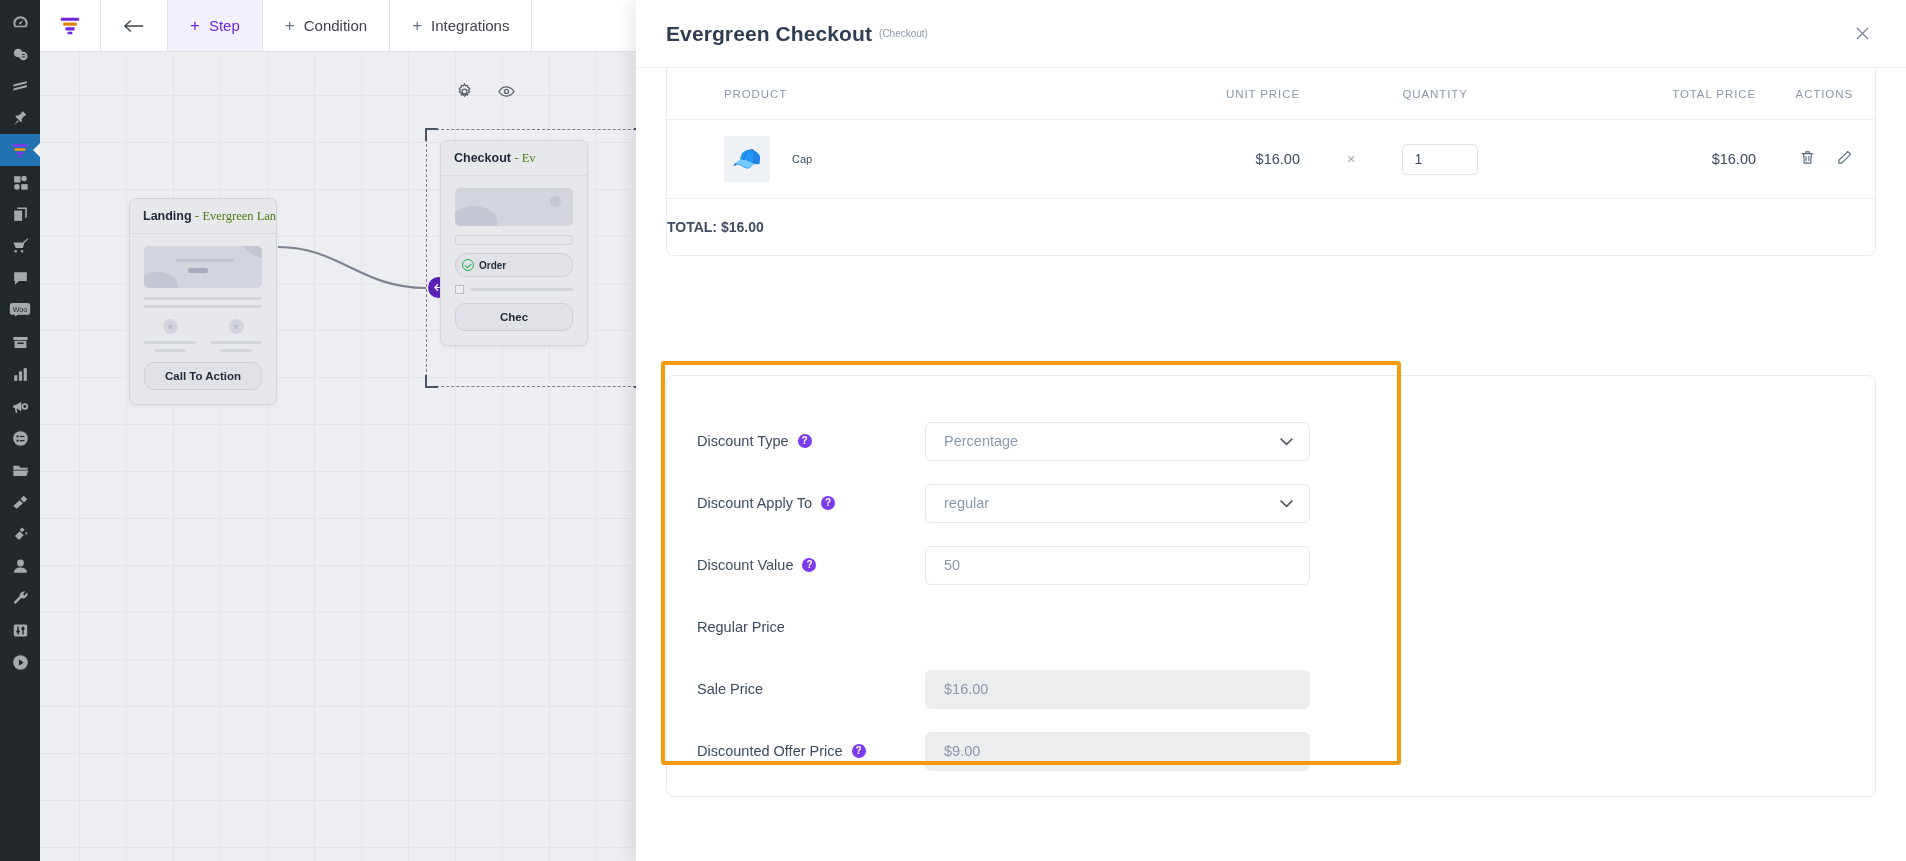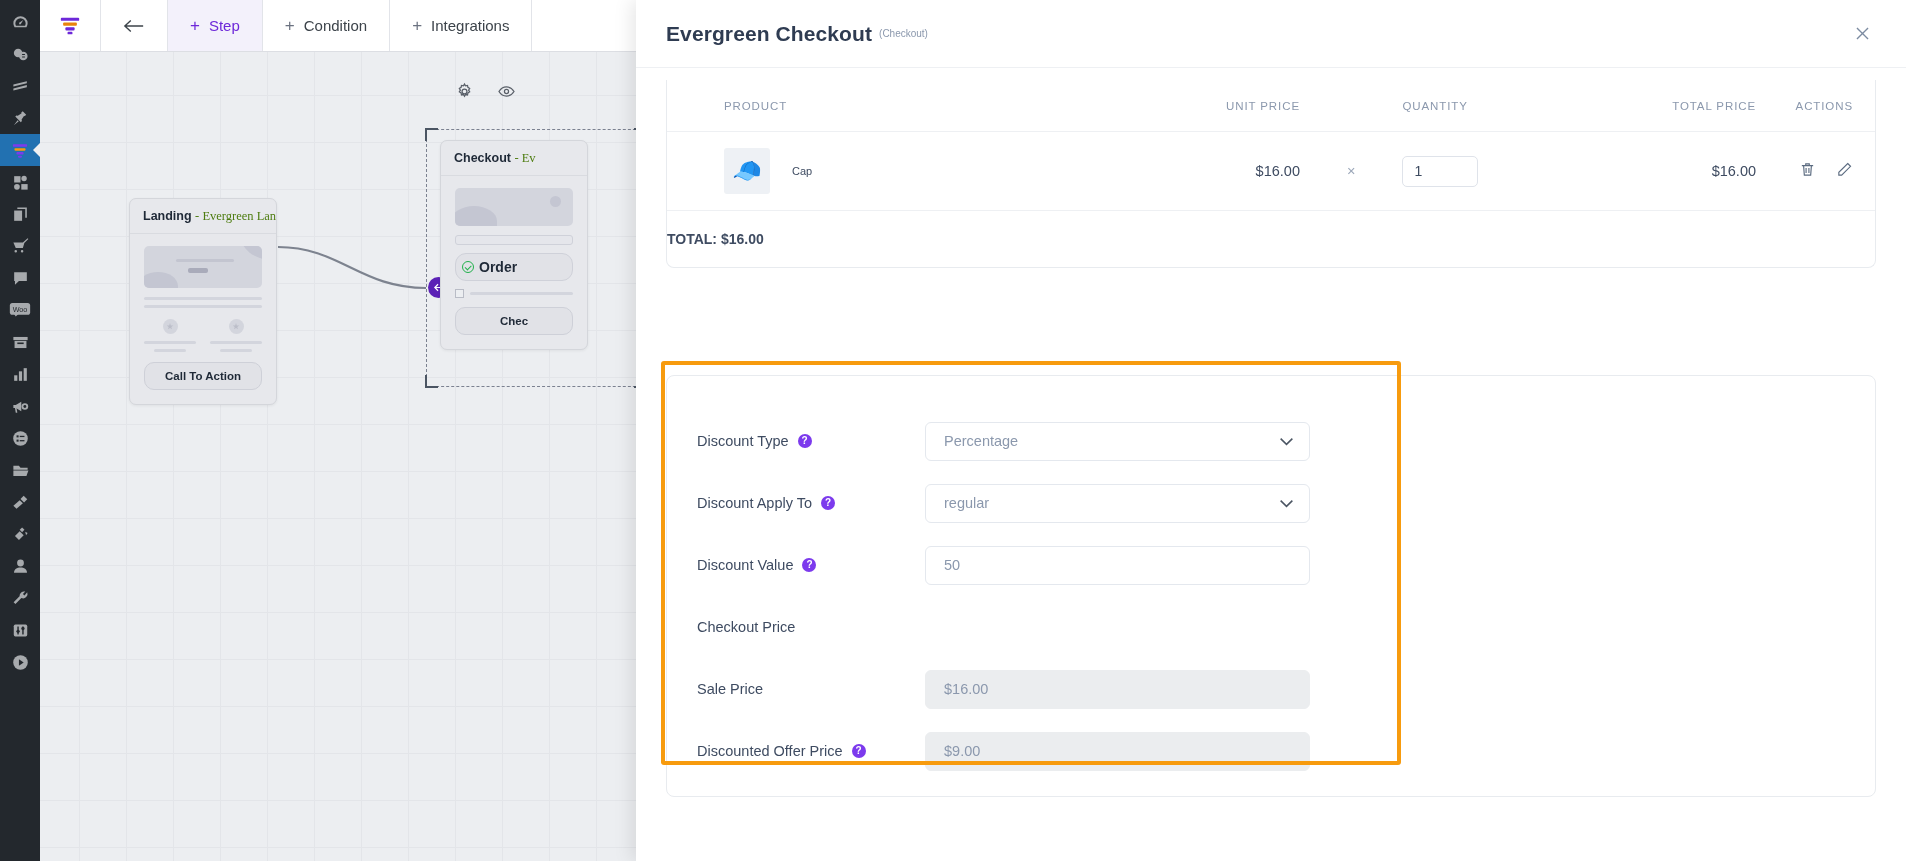--- a/index.html
+++ b/index.html
@@ -111,21 +111,21 @@
     text-align:center; padding:7px 0; font-size:11.5px; font-weight:700; color:#1f2937;
   }
   .skel-img {
     height: 38px; background:#d3d5dd; border-radius:5px; margin-bottom:9px; position:relative; overflow:hidden;
   }
   .skel-img::before{content:"";position:absolute;left:-4px;bottom:-10px;width:46px;height:30px;background:#c4c6d2;border-radius:50% 50% 0 0;}
   .skel-img::after{content:"";position:absolute;right:12px;top:8px;width:11px;height:11px;border-radius:50%;background:#c4c6d2;}
   .skel-input { height:10px; border:1px solid #cfd1d9; border-radius:3px; background:#e5e6eb; margin-bottom:8px;}
   .skel-order {
     border:1px solid #cfd1d9; border-radius:11px; background:#e1e2e7;
-    padding:5px 6px; font-size:14px; font-weight:700; color:#1f2937;
+    padding:5px 6px; font-size:10px; font-weight:700; color:#1f2937;
     display:flex; align-items:center; gap:5px; margin-bottom:8px; white-space:nowrap;
   }
   .ok-circ { width:12px;height:12px;border-radius:50%;border:1.6px solid #22b14c; position:relative; flex:0 0 auto;}
   .ok-circ::after{content:"";position:absolute;left:2.3px;top:3.3px;width:5px;height:2.5px;border-left:1.6px solid #22b14c;border-bottom:1.6px solid #22b14c;transform:rotate(-45deg);}
   .skel-chk { display:flex; align-items:center; gap:6px; margin-bottom:9px;}
   .skel-chk .box{width:9px;height:9px;border:1px solid #b9bcc6;background:#eceef1;flex:0 0 auto;}
   .skel-chk .ln{flex:1;height:3px;background:#d3d5dd;border-radius:2px;}
 
   
   #sel-box {
@@ -163,21 +163,21 @@
   #modal-subtitle { font-size: 10px; color: #8b98ad; margin-left: 7px; }
   #close-x {
     margin-left: auto; width: 28px; height: 28px; cursor: pointer;
     display: flex; align-items: center; justify-content: center;
   }
 
   #modal-body { flex: 1 1 auto; overflow: hidden; position: relative; }
 
   
   #product-card {
-    margin: 12px 30px; border: 1px solid #e8ebef; border-top: none;
+    margin: 0 30px; border: 1px solid #e8ebef; border-top: none;
     border-radius: 0 0 8px 8px; background: #fff;
   }
   #product-table { width: 100%; border-collapse: collapse; }
   #product-table th {
     font-size: 11.5px; font-weight: 400; color: #8b98ad;
     letter-spacing: .9px; padding: 20px 0 19px;
     border-bottom: 1px solid #eef0f3; text-align: left;
   }
   #product-table td {
     padding: 16px 0; border-bottom: 1px solid #eef0f3;
@@ -609,21 +609,21 @@
           <span>Discount Value</span>
           <span class="help-badge">?</span>
         </div>
         <div class="field-wrap">
           <input class="field" type="text" value="50" style="">
         </div>
       </div>
 
       <div class="form-row">
         <div class="form-label">
-          <span>Checkout Price</span>
+          <span>Regular Price</span>
         </div>
       </div>
 
       <div class="form-row">
         <div class="form-label">
           <span>Sale Price</span>
         </div>
         <div class="field-wrap">
           <input class="field disabled" type="text" readonly="" value="$16.00" style="">
         </div>

